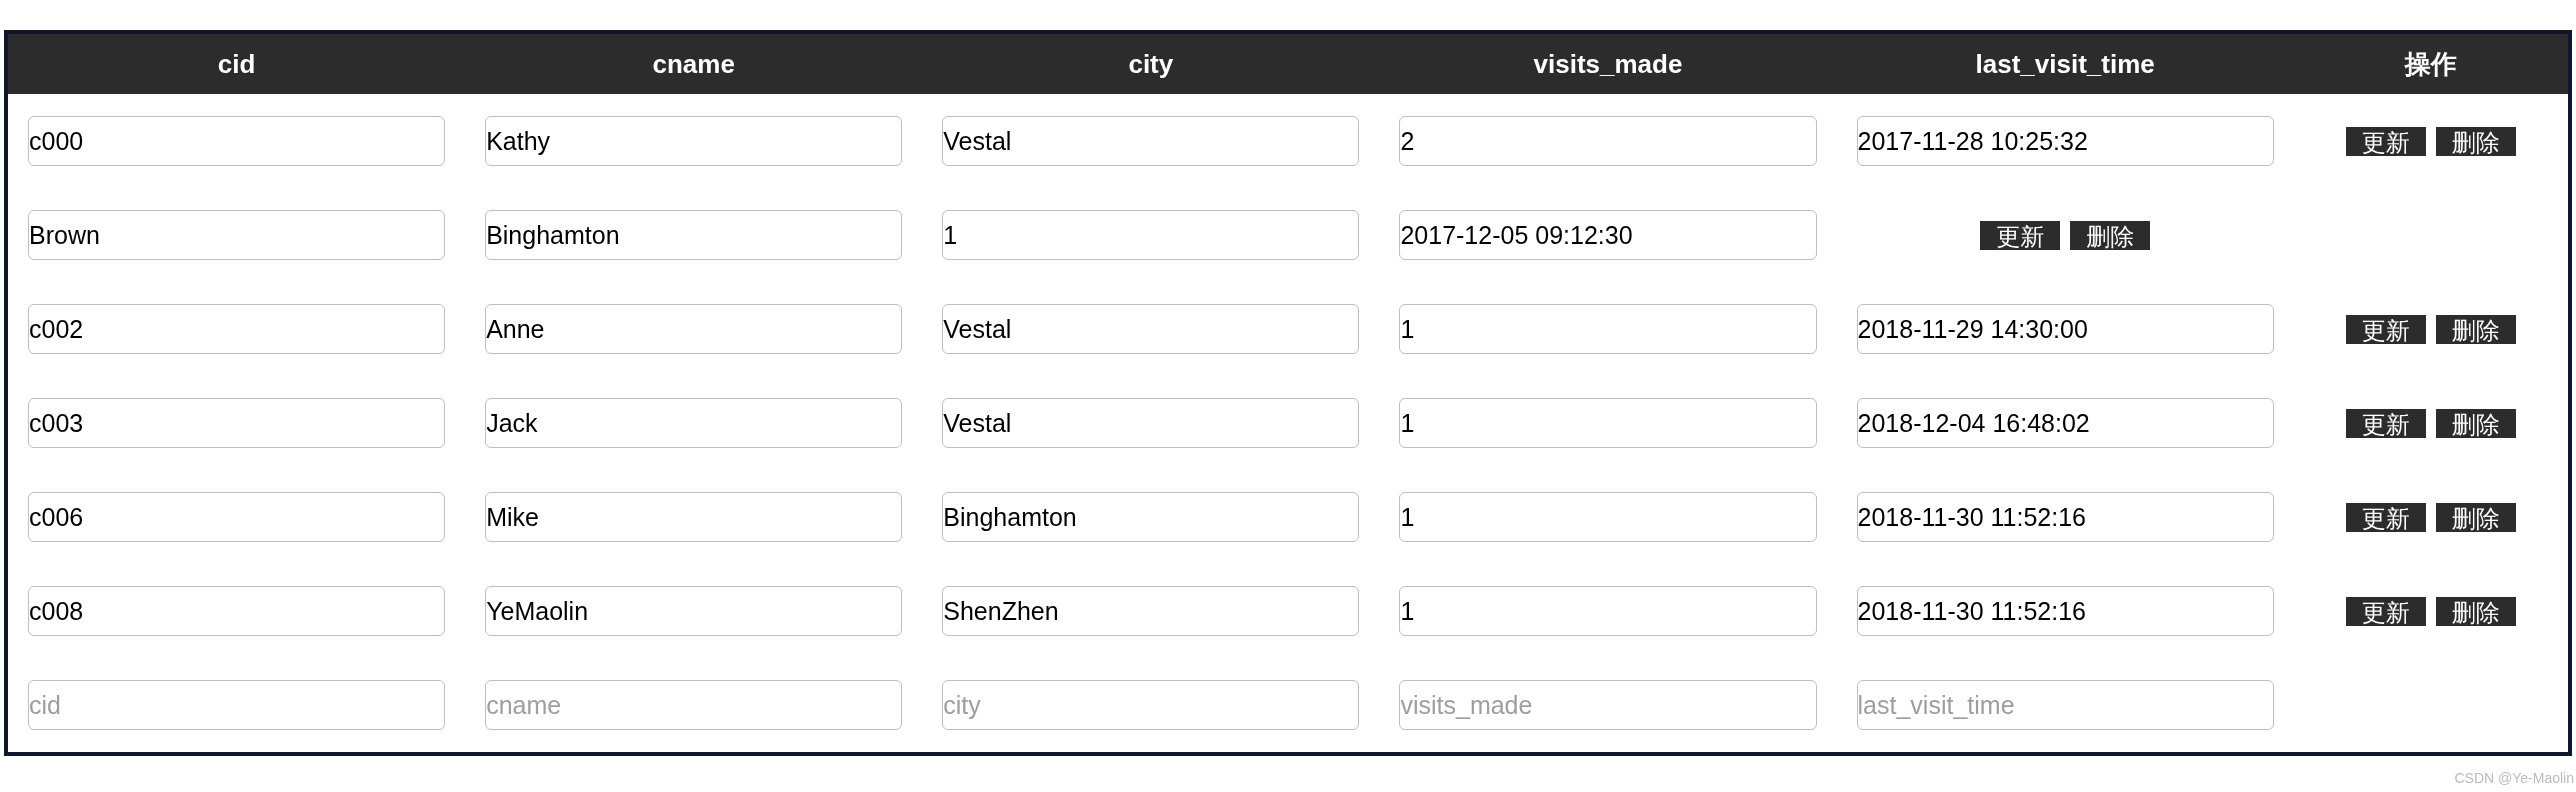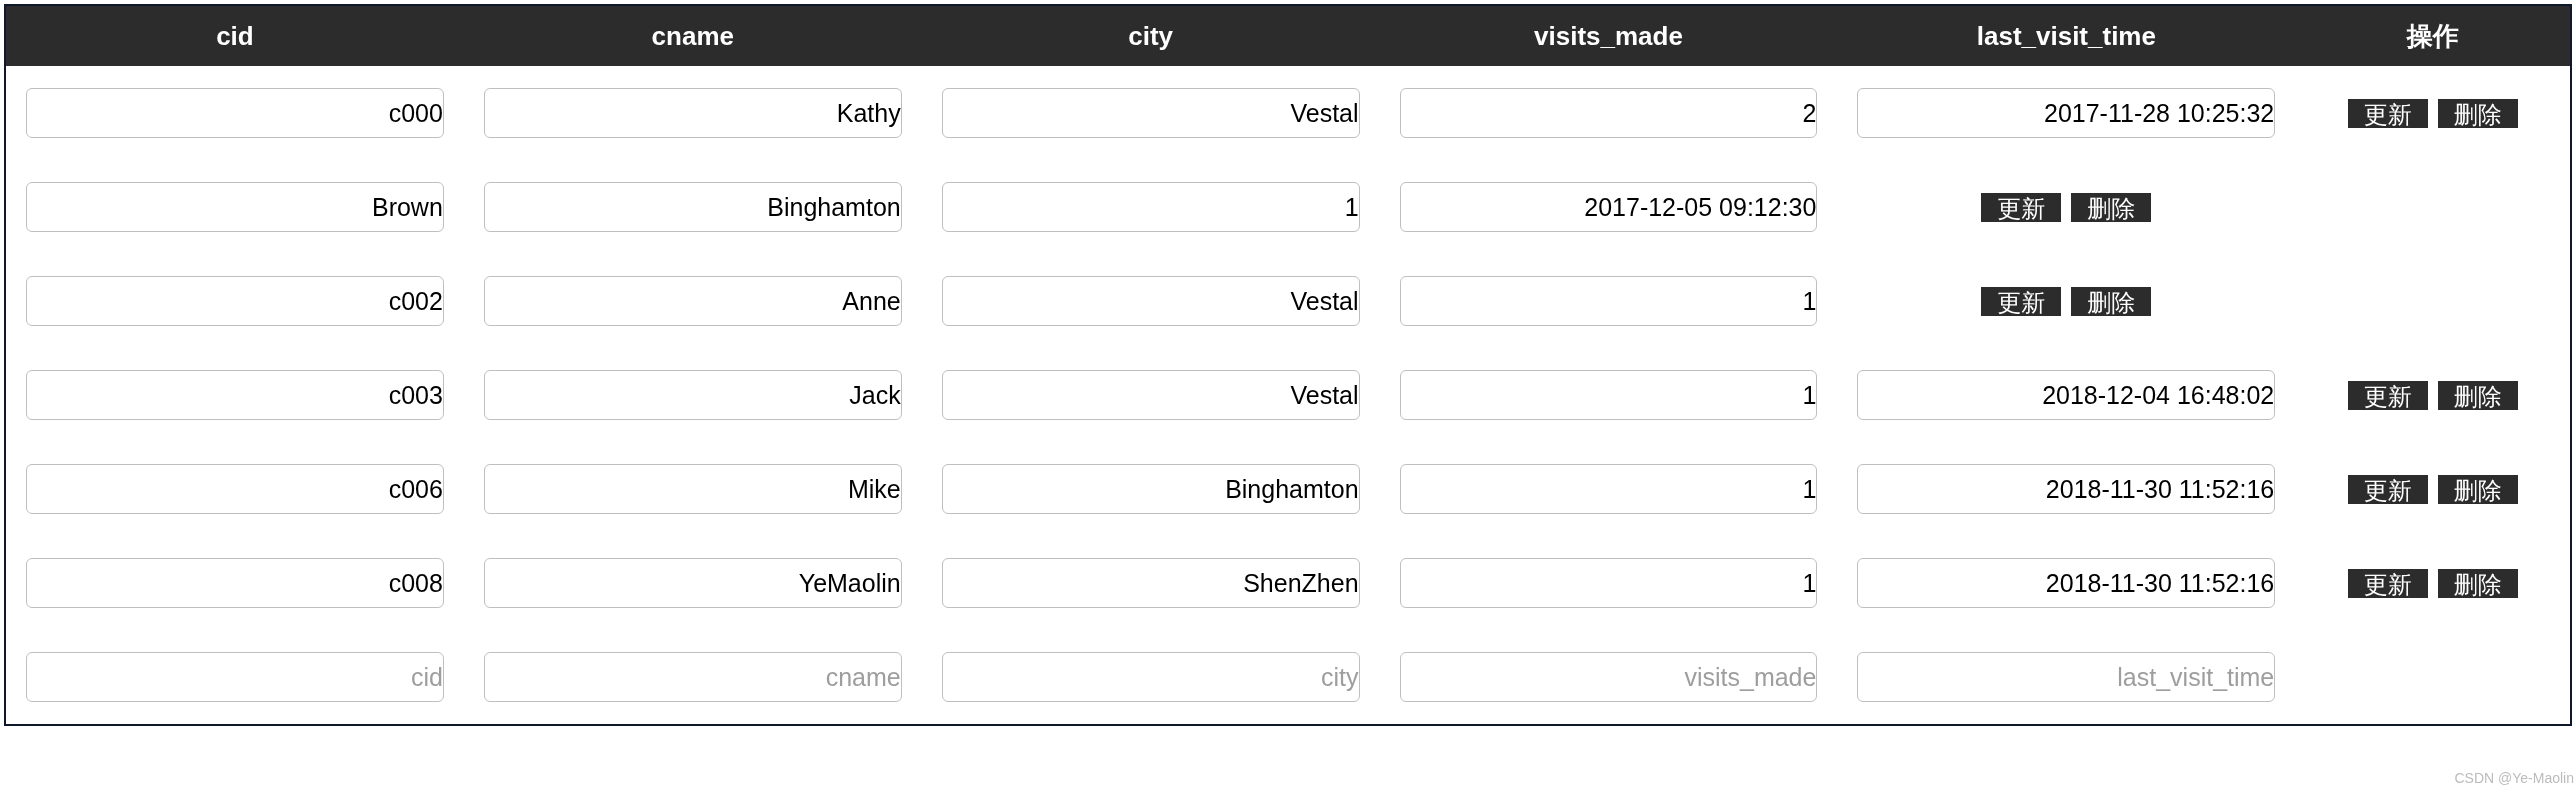--- a/index.html
+++ b/index.html
@@ -7,22 +7,23 @@
       margin: 0;
       padding: 0;
     }
     body {
       font-family: -apple-system, BlinkMacSystemFont, "Segoe UI", Helvetica, Arial, sans-serif;
       background: #ffffff;
       padding: 4px;
       width: 2576px;
     }
     .table-wrapper {
-      border: 2px solid #0f172a;
+      border: 4px solid #0f172a;
       background: #ffffff;
+      margin-top: 26px;
     }
     .header-row {
       display: grid;
       grid-template-columns: 1fr 1fr 1fr 1fr 1fr 0.6fr;
       background: #2c2c2c;
       color: #ffffff;
       font-weight: 700;
       font-size: 26px;
       height: 60px;
       align-items: center;
@@ -39,21 +40,21 @@
     }
     .data-cell, .add-cell {
       padding: 0 20px;
     }
     .data-cell input, .add-cell input {
       width: 100%;
       height: 50px;
       border: 1px solid #bfbfbf;
       border-radius: 6px;
       font-size: 25px;
-      text-align: right;
+      text-align: left;
       color: #000000;
       background: #ffffff;
       font-family: inherit;
     }
     .add-cell input::placeholder {
       color: #9e9e9e;
     }
     .action-cell {
       display: flex;
       gap: 10px;
@@ -114,20 +115,21 @@
         <div class="action-cell">
           <button class="btn">更新</button>
           <button class="btn">删除</button>
         </div>
       </div>
       <div class="data-row">
         <div class="data-cell"><input type="text" value="c002" style=""></div>
         <div class="data-cell"><input type="text" value="Anne" style=""></div>
         <div class="data-cell"><input type="text" value="Vestal" style=""></div>
         <div class="data-cell"><input type="text" value="1" style=""></div>
+        <div class="data-cell"><input type="text" value="2018-11-29 14:30:00" style=""></div>
         <div class="action-cell">
           <button class="btn">更新</button>
           <button class="btn">删除</button>
         </div>
       </div>
       <div class="data-row">
         <div class="data-cell"><input type="text" value="c003" style=""></div>
         <div class="data-cell"><input type="text" value="Jack" style=""></div>
         <div class="data-cell"><input type="text" value="Vestal" style=""></div>
         <div class="data-cell"><input type="text" value="1" style=""></div>

